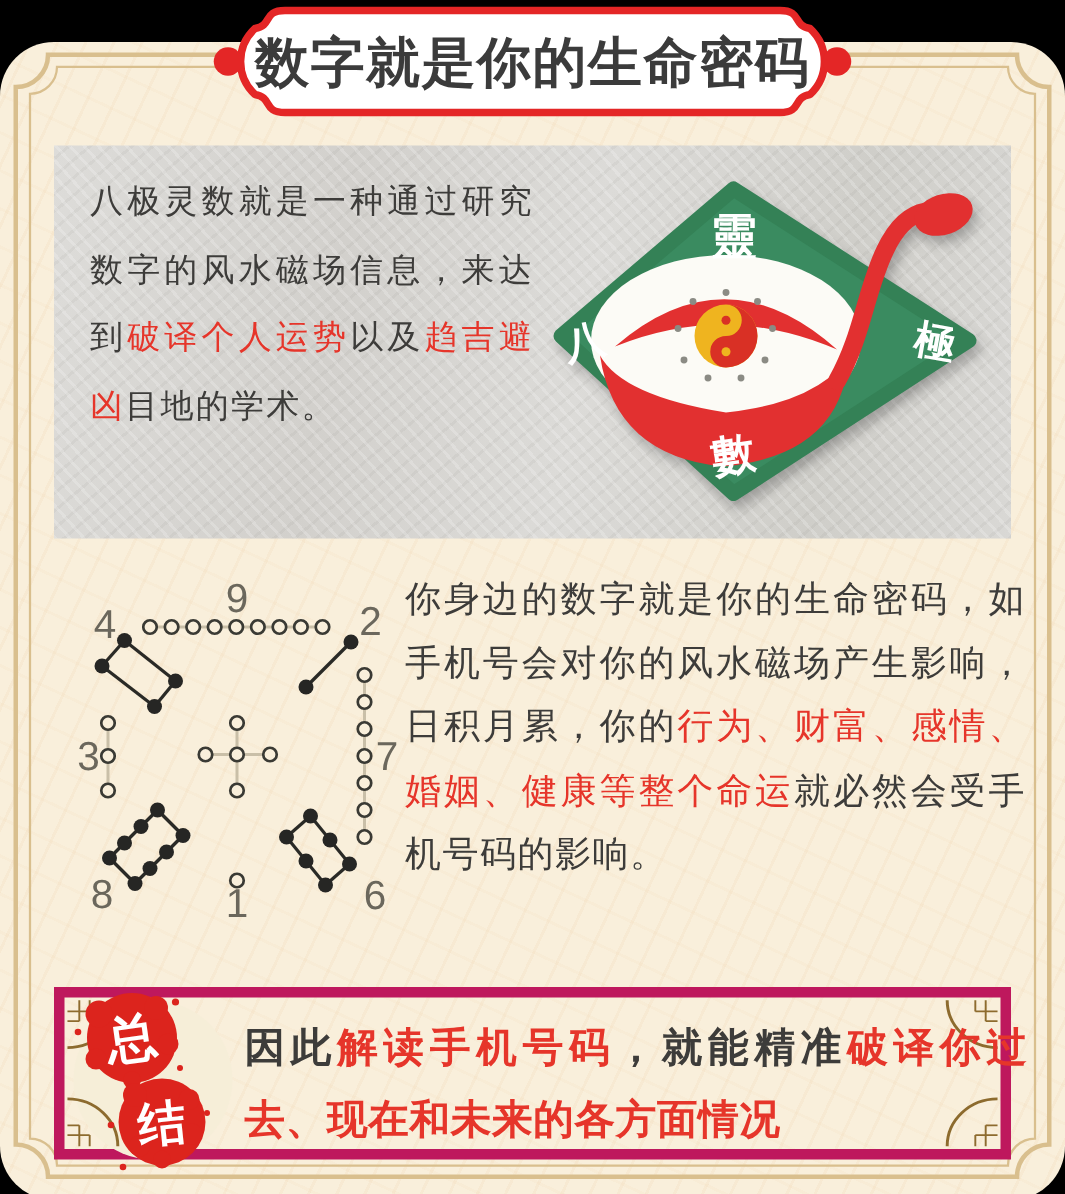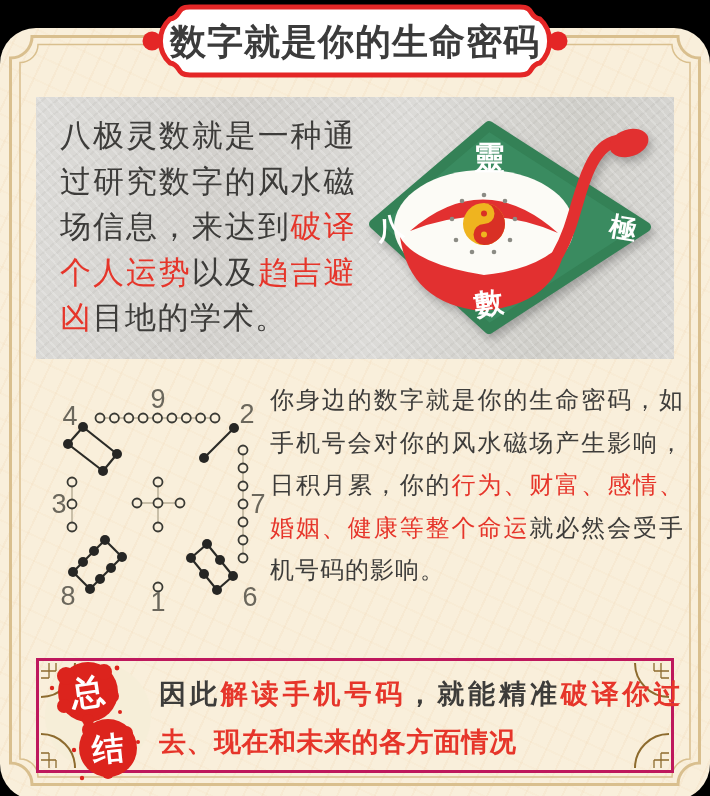--- a/index.html
+++ b/index.html
@@ -26,40 +26,40 @@
   .intro-section {
     position:absolute; left:36px; top:97px; width:638px; height:262px;
     background:
       repeating-linear-gradient(48deg, rgba(255,255,255,0.20) 0 2px, transparent 2px 7px),
       repeating-linear-gradient(-40deg, rgba(120,118,112,0.07) 0 2px, transparent 2px 9px),
       linear-gradient(100deg,#dddcd9 0%,#d2d0cc 30%,#dcdbd8 55%,#cfcec9 80%,#d9d8d5 100%);
     overflow:hidden;
   }
   .intro-text {
     position:absolute; left:24px; top:16px; width:296px;
-    font-size:31px; line-height:45.5px; letter-spacing:1.5px;
-    text-align:justify; text-justify:inter-character; font-weight:500;
+    font-size:22px; line-height:45.5px; letter-spacing:1.5px;
+    text-align:justify; text-justify:inter-character; font-weight:500;font-family:Liberation Mono, monospace;
   }
   .logo-svg { position:absolute; left:330px; top:-2px; width:300px; height:258px; }
 
   
   .loshu-svg { position:absolute; left:30px; top:375px; width:235px; height:250px; }
   .body-text {
     position:absolute; left:270px; top:379px; width:414px;
     font-size:24px; line-height:42.5px; letter-spacing:1px;
     text-align:justify; text-justify:inter-character; font-weight:500;
   }
 
   .seg-dark { color:#3d3c3a; }
   .seg-red  { color:#e6352a; }
 
   
   .summary-box {
     position:absolute; left:36px; top:658px; width:638px; height:115px;
-    border:3px solid #be185d;
+    border:7px solid #be185d;
   }
   .summary-halo {
     position:absolute; left:6px; top:2px; width:106px; height:106px;
     border-radius:50%; background:#f6eed8;
   }
   .corner-orn { position:absolute; left:0; top:0; width:100%; height:100%; }
   .summary-text {
     position:absolute; left:120px; top:9px; width:522px;
     font-size:27px; line-height:48px; letter-spacing:0.5px;
     text-align:justify; text-justify:inter-character; font-weight:600;

